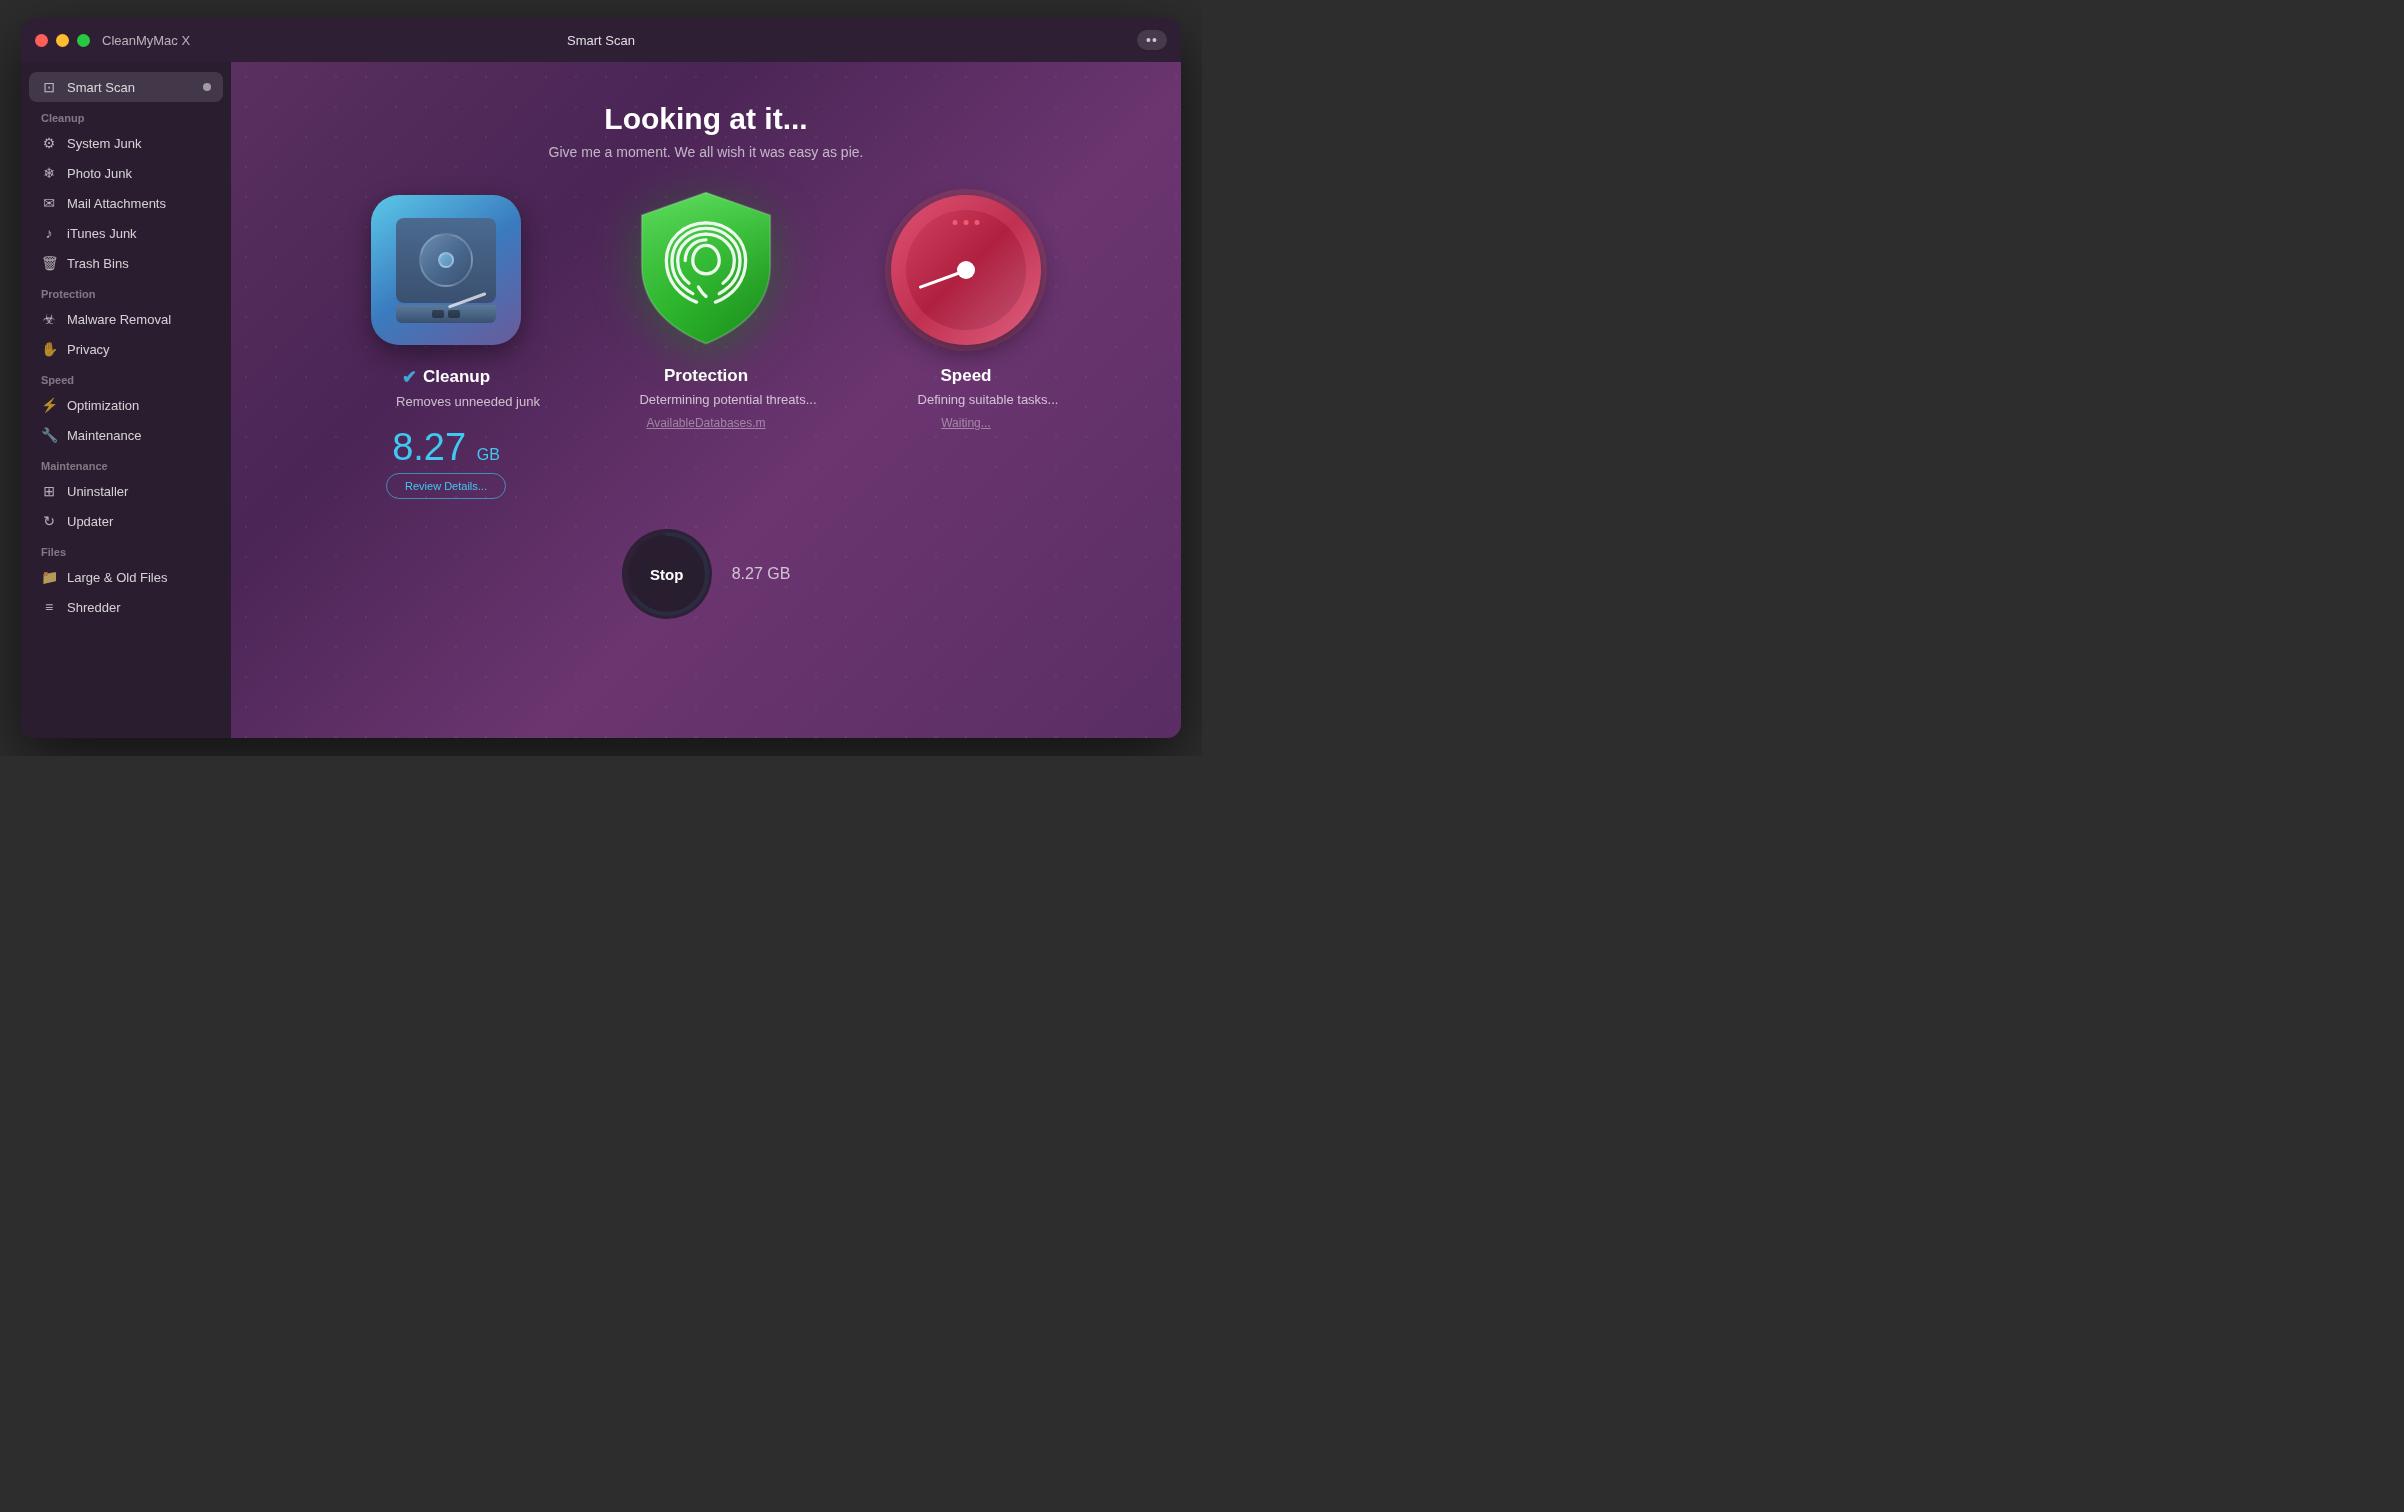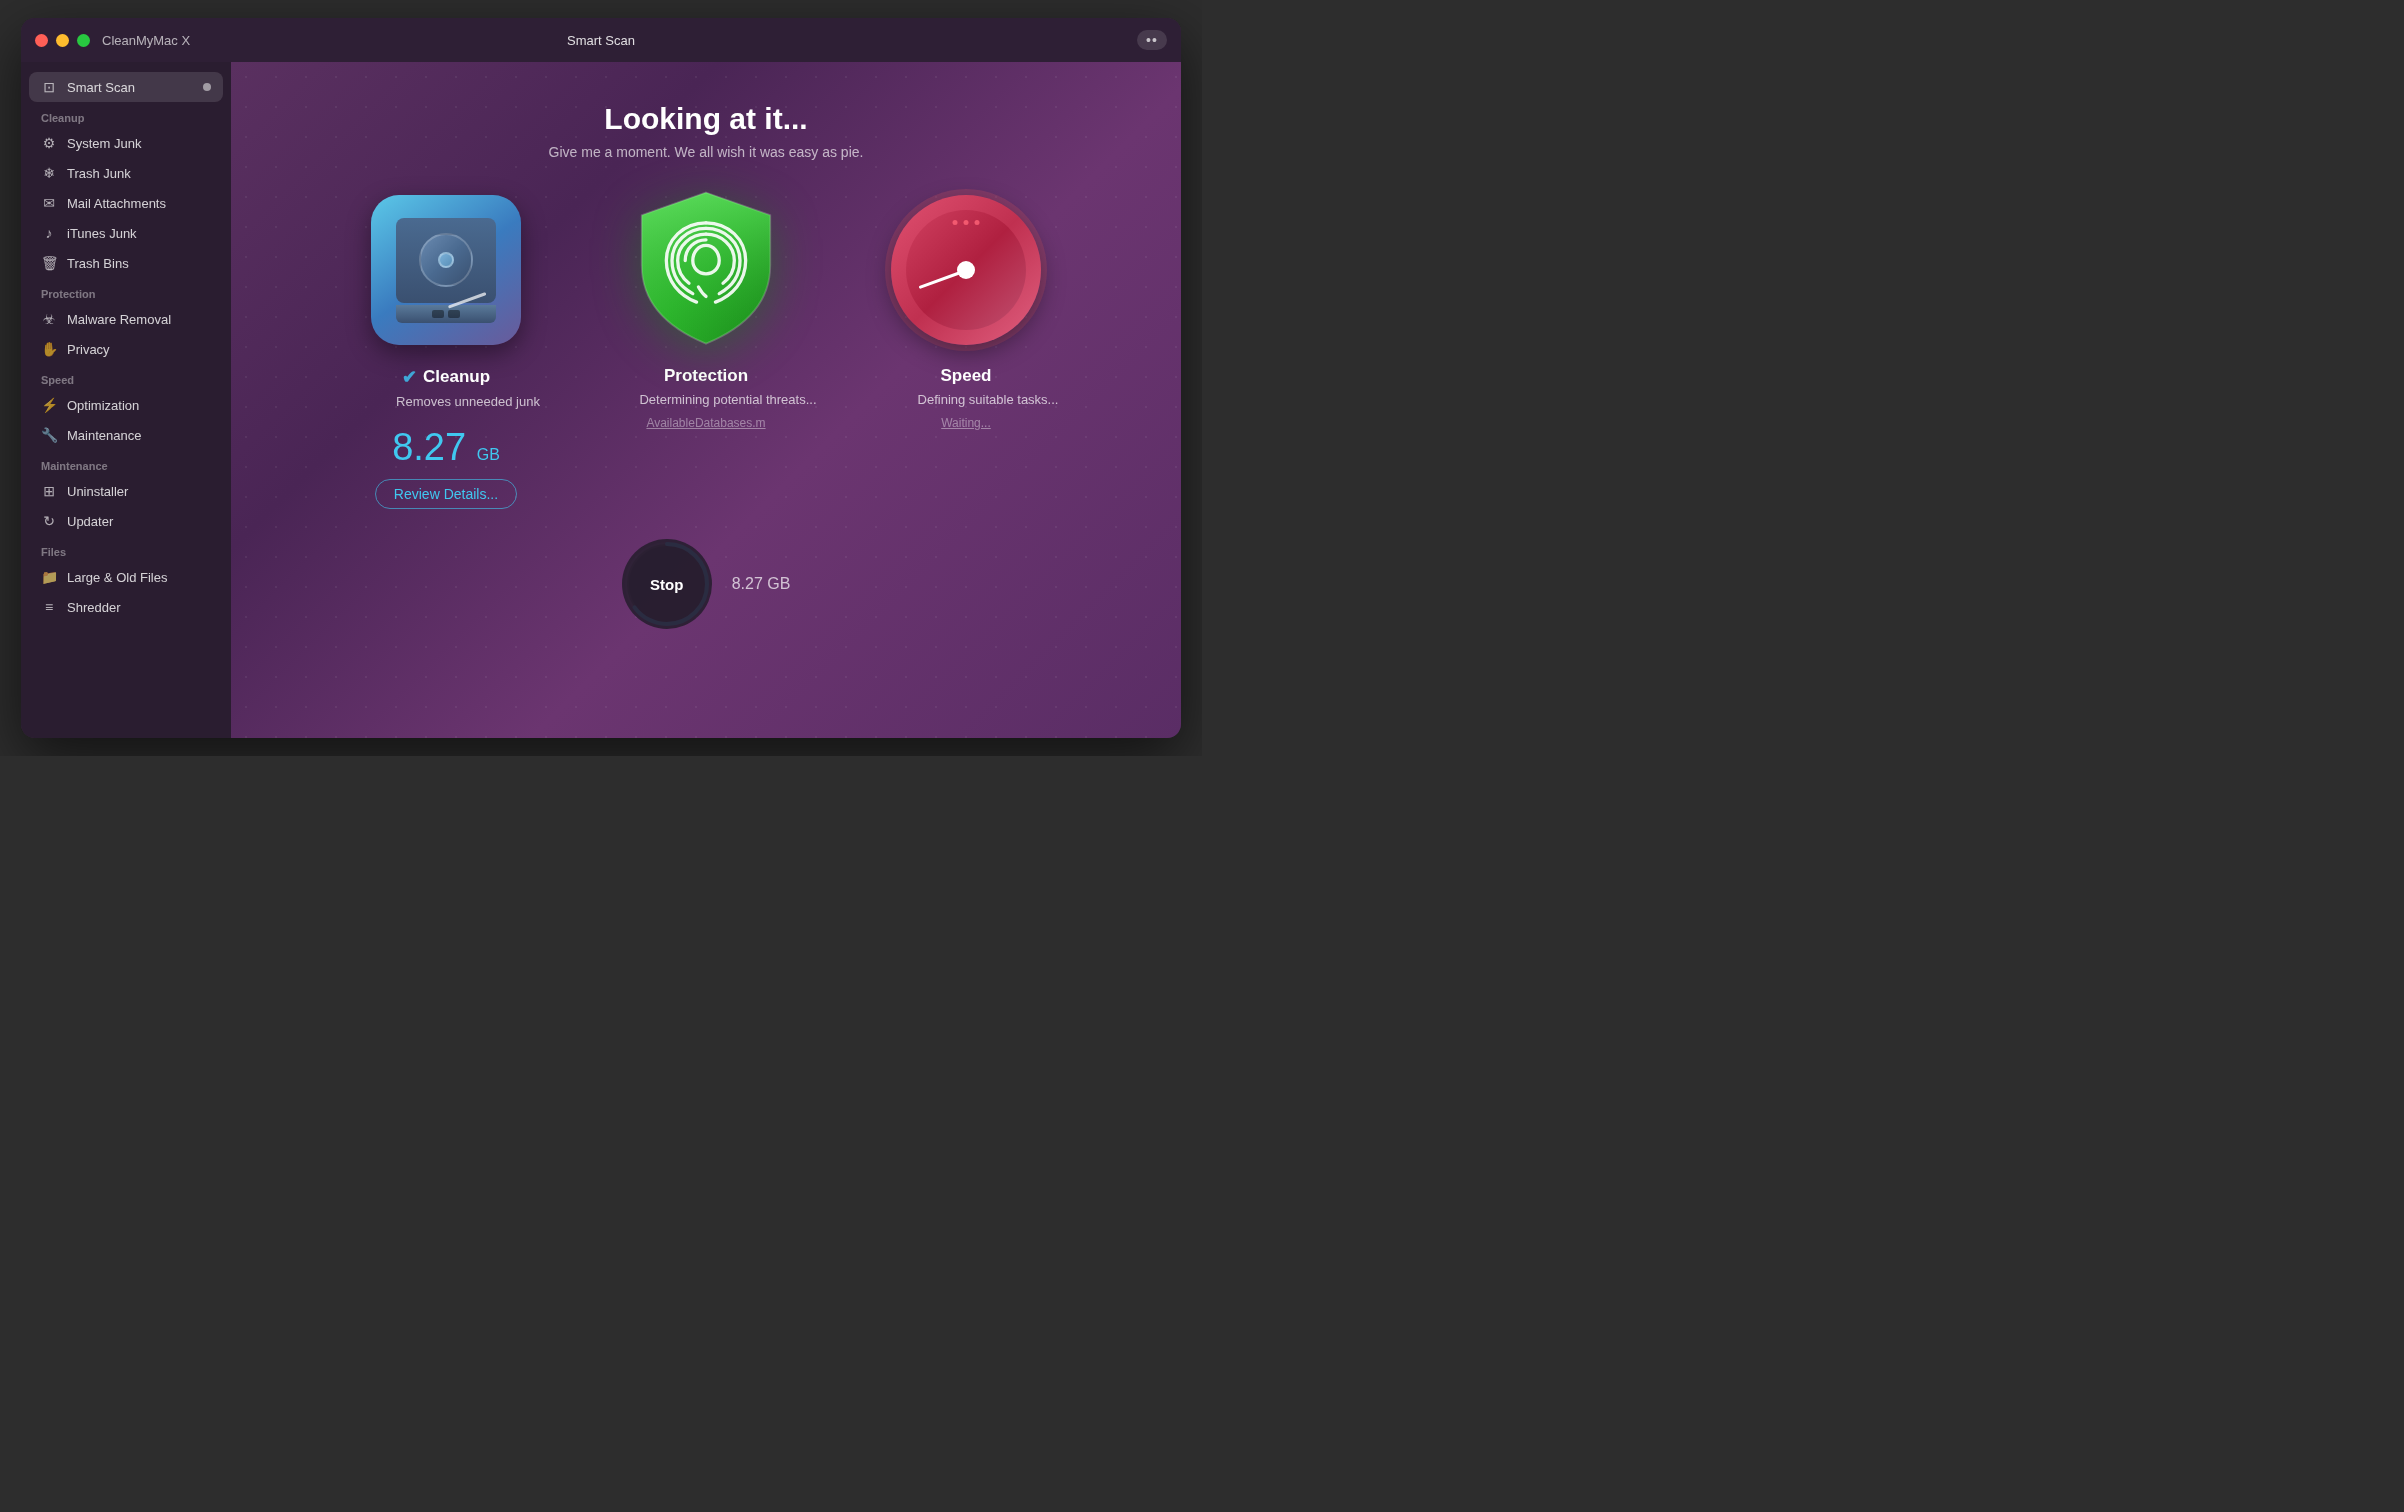--- a/index.html
+++ b/index.html
@@ -362,23 +362,23 @@
     .card-size-unit {
       font-size: 16px;
       font-weight: 400;
     }
     .review-btn {
       background: transparent;
       border: 1px solid rgba(64,200,240,0.6);
       color: #40c8f0;
       padding: 6px 18px;
       border-radius: 16px;
-      font-size: 14px;
+      font-size: 11px;
       cursor: pointer;
-      margin-top: 6px;
+      margin-top: 0;
     }
     
     .bottom-bar {
       position: relative;
       z-index: 1;
       margin-top: 30px;
       display: flex;
       align-items: center;
       gap: 20px;
     }
@@ -441,21 +441,21 @@
         <div class="smart-scan-badge"></div>
       </div>
 
       <div class="sidebar-section-label">Cleanup</div>
       <div class="sidebar-item">
         <span class="sidebar-icon">⚙</span>
         <span class="sidebar-item-label">System Junk</span>
       </div>
       <div class="sidebar-item">
         <span class="sidebar-icon">❄</span>
-        <span class="sidebar-item-label">Trash Junk</span>
+        <span class="sidebar-item-label">Photo Junk</span>
       </div>
       <div class="sidebar-item">
         <span class="sidebar-icon">✉</span>
         <span class="sidebar-item-label">Mail Attachments</span>
       </div>
       <div class="sidebar-item">
         <span class="sidebar-icon">♪</span>
         <span class="sidebar-item-label">iTunes Junk</span>
       </div>
       <div class="sidebar-item">

